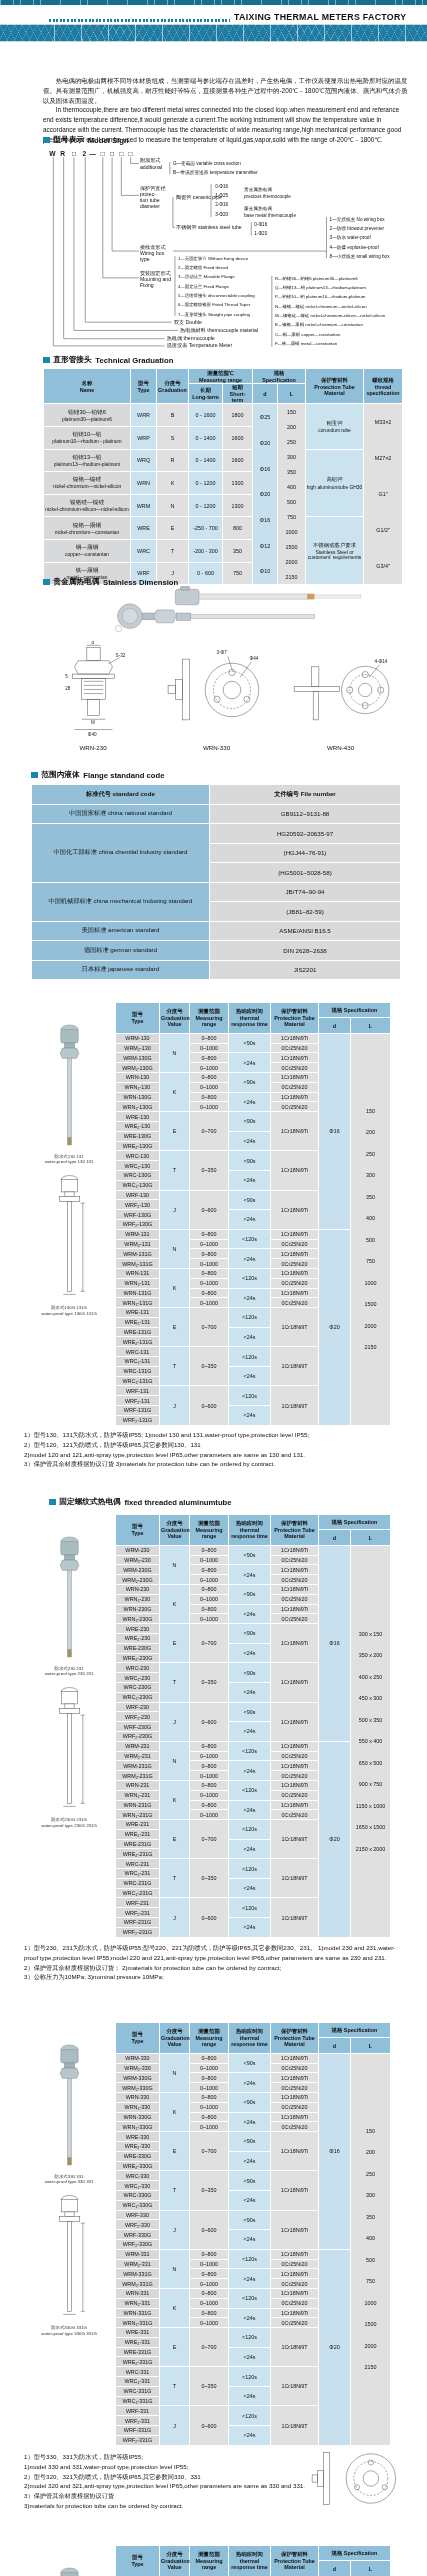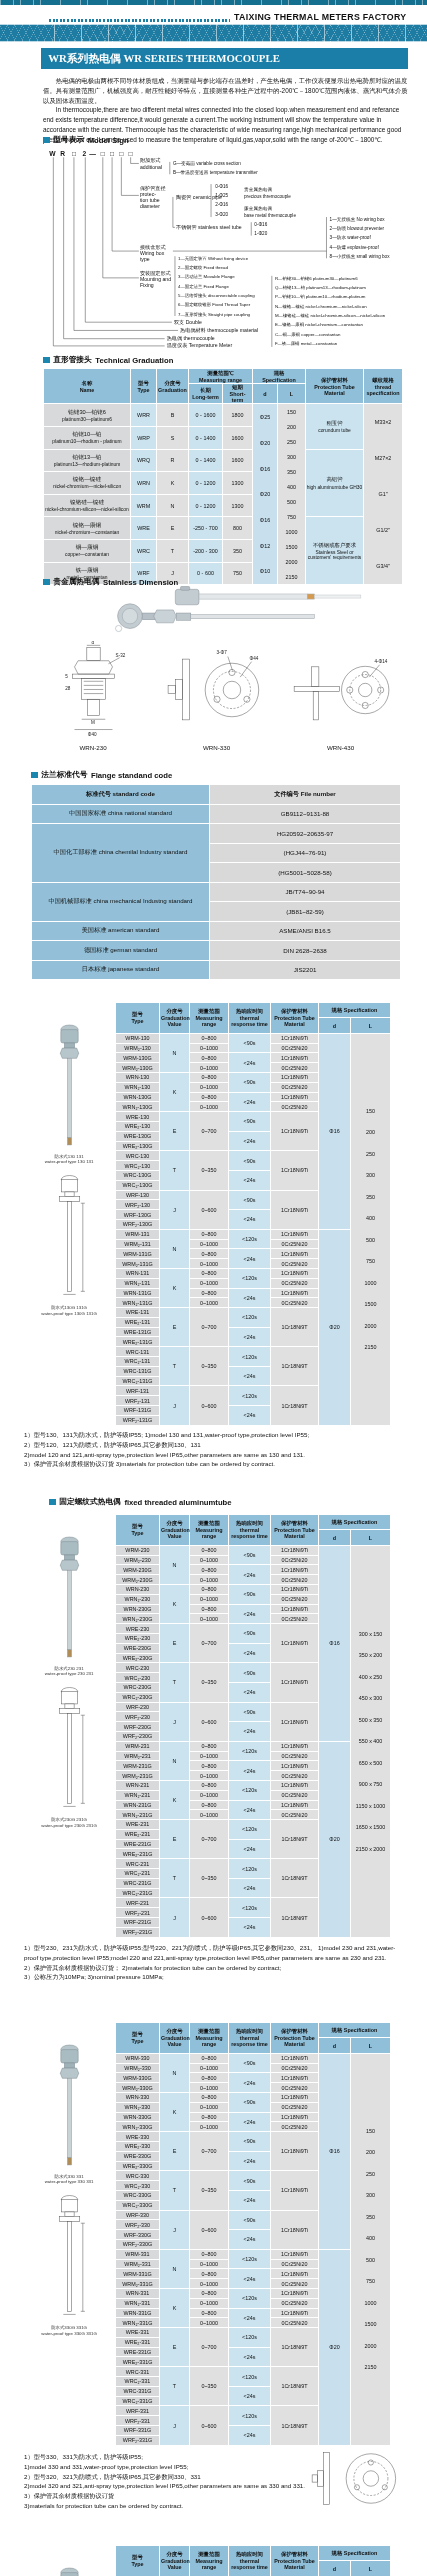--- a/index.html
+++ b/index.html
@@ -109,21 +109,20 @@
 
   <div class="topstrip"></div>
 
   <div class="cohead">
     <span class="dots"></span>
     <span class="coname">TAIXING THERMAL METERS FACTORY</span>
   </div>
 
   <div class="xband"></div>
 
-  <div class="titlebar">WR系列热电偶 WR SERIES THERMOCOUPLE</div>
 
   <div class="intro">
     <p class="izh">热电偶的电极由两根不同导体材质组成，当测量端与参比端存在温差时，产生热电偶，工作仪表便显示出热电势所对应的温度值。具有测量范围广，机械强度高，耐压性能好等特点，直接测量各种生产过程中的-200℃－1800℃范围内液体、蒸汽和气体介质以及固体表面温度。</p>
     <p class="ien">In thermocouple,there are two different metal wires connected into the closed loop.when measurement end and referance end exists temperature difference,it would generate a current.The working instrument will show the temperature value in accordance with the current. Thermocouple has the characteristic of wide measuring range,high mechanical performance good pressure-proof etc.It can be used to measure the temperature of liquid,gas,vapor,solid with the range of-200℃－1800℃.</p>
   </div>
 
   <div class="sec" style="top:135px;">
     <span class="sq"></span>
     <span>型号表示</span>
     <span>Model Sign</span>
@@ -458,21 +457,21 @@
       <circle cx="118" cy="95" r="6"></circle>
       <circle cx="178" cy="95" r="6"></circle>
       <line x1="176" y1="46" x2="156" y2="70"></line>
       <text class="dtxt" x="166" y="42">4-Φ14</text>
     </svg>
     <div class="cap">WRN-430</div>
   </div>
 
   <div class="sec" style="top:770px;left:31px;">
     <span class="sq"></span>
-    <span>法兰标准代号</span>
+    <span>范围内液体</span>
     <span>Flange standand code</span>
   </div>
 
   <div class="ft-wrap">
       <table class="ft">
         <colgroup>
           <col style="width: 178px;">
           <col style="width: 191px;">
         </colgroup>
         <tbody>

